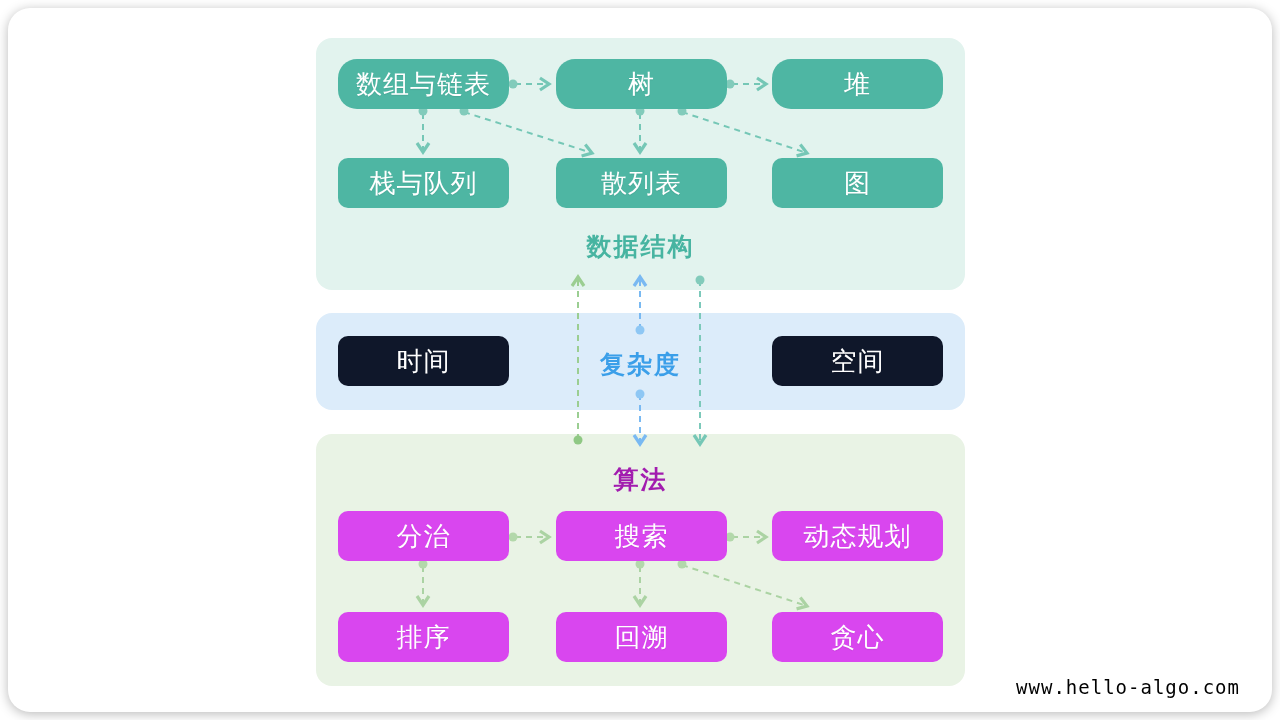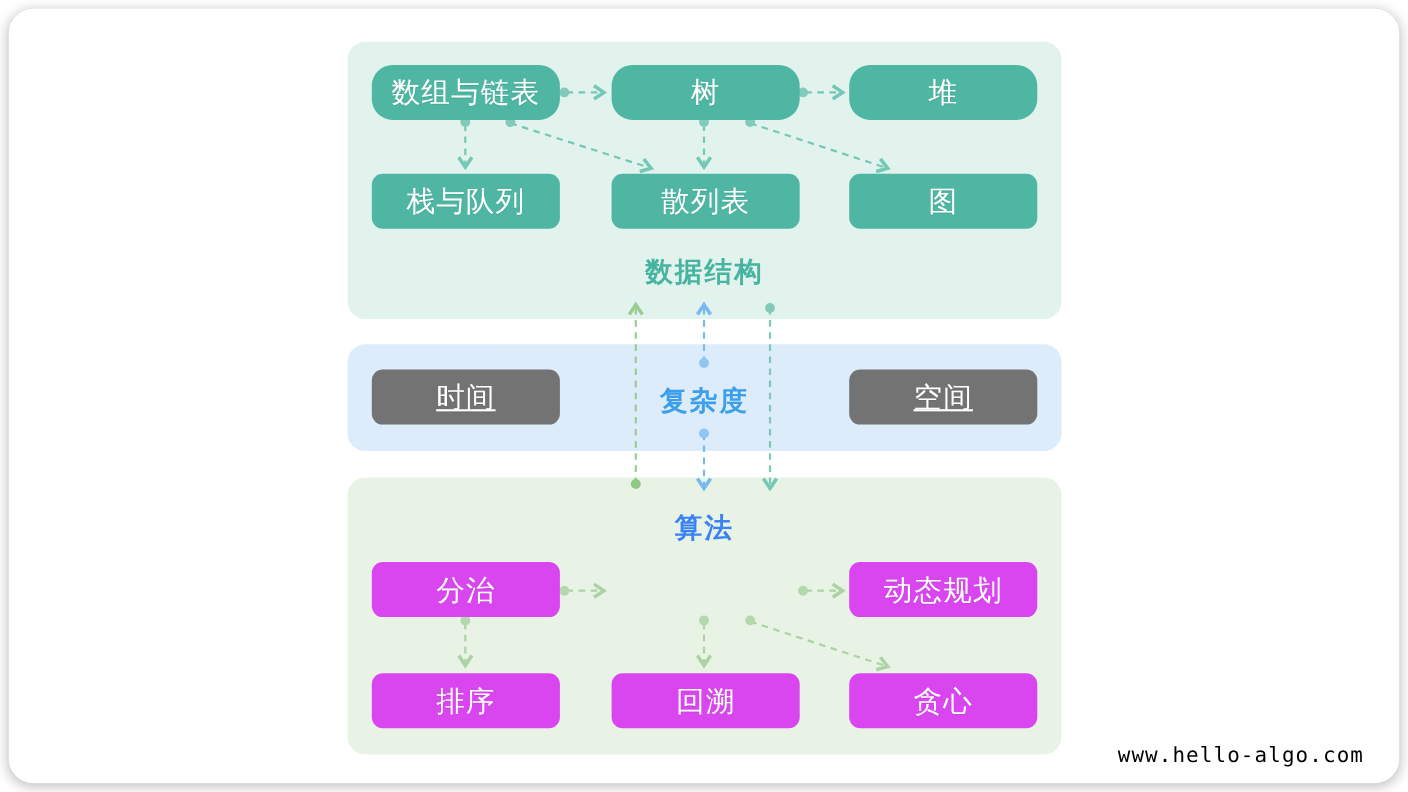--- a/index.html
+++ b/index.html
@@ -20,35 +20,35 @@
   .panel-algo { top:434px; height:252px; background:#e9f3e5; }
 
   .node {
     position:absolute; width:171px; height:50px; border-radius:10px;
     color:#ffffff; font-size:26px; font-weight:500;
     display:flex; align-items:center; justify-content:center;
     text-shadow:0 1px 1px rgba(0,0,0,0.08);
     letter-spacing:1px;
   }
   .node-teal  { background:#4eb6a3; }
-  .node-blue  { background:#737373;text-decoration:underline; }
+  .node-blue  { background:#0f172a; }
   .node-green { background:#d946ef; }
 
   .col1 { left:338px; } .col2 { left:556px; } .col3 { left:772px; }
   .ds-r1 { top:59px;border-radius:19px; }  .ds-r2 { top:158px; }
   .cx-r  { top:336px; }
   .al-r1 { top:511px; } .al-r2 { top:612px; }
 
   .section-label {
     position:absolute; left:316px; width:649px; text-align:center;
     font-size:25px; font-weight:bold; letter-spacing:2px;
   }
   .label-ds   { top:230px; color:#47b4a1; }
   .label-cx   { top:348px; color:#3b9fe9; }
-  .label-algo { top:463px; color:#3b82f6; }
+  .label-algo { top:463px; color:#a21caf; }
 
   .connectors { position:absolute; left:0; top:0; pointer-events:none; }
 
   .watermark {
     position:absolute; right:40px; bottom:22px;
     font-family:"DejaVu Sans Mono","Liberation Mono",monospace;
     font-size:19px; color:#000000; letter-spacing:1px;
   }
 </style>
 </head>
@@ -129,19 +129,20 @@
   <div class="node node-teal col2 ds-r2">散列表</div>
   <div class="node node-teal col3 ds-r2">图</div>
   <div class="section-label label-ds">数据结构</div>
 
   <div class="node node-blue col1 cx-r">时间</div>
   <div class="node node-blue col3 cx-r">空间</div>
   <div class="section-label label-cx">复杂度</div>
 
   <div class="section-label label-algo">算法</div>
   <div class="node node-green col1 al-r1">分治</div>
+  <div class="node node-green col2 al-r1">搜索</div>
   <div class="node node-green col3 al-r1">动态规划</div>
   <div class="node node-green col1 al-r2">排序</div>
   <div class="node node-green col2 al-r2">回溯</div>
   <div class="node node-green col3 al-r2">贪心</div>
 
   <div class="watermark">www.hello-algo.com</div>
 </div>
 
 </body></html>

